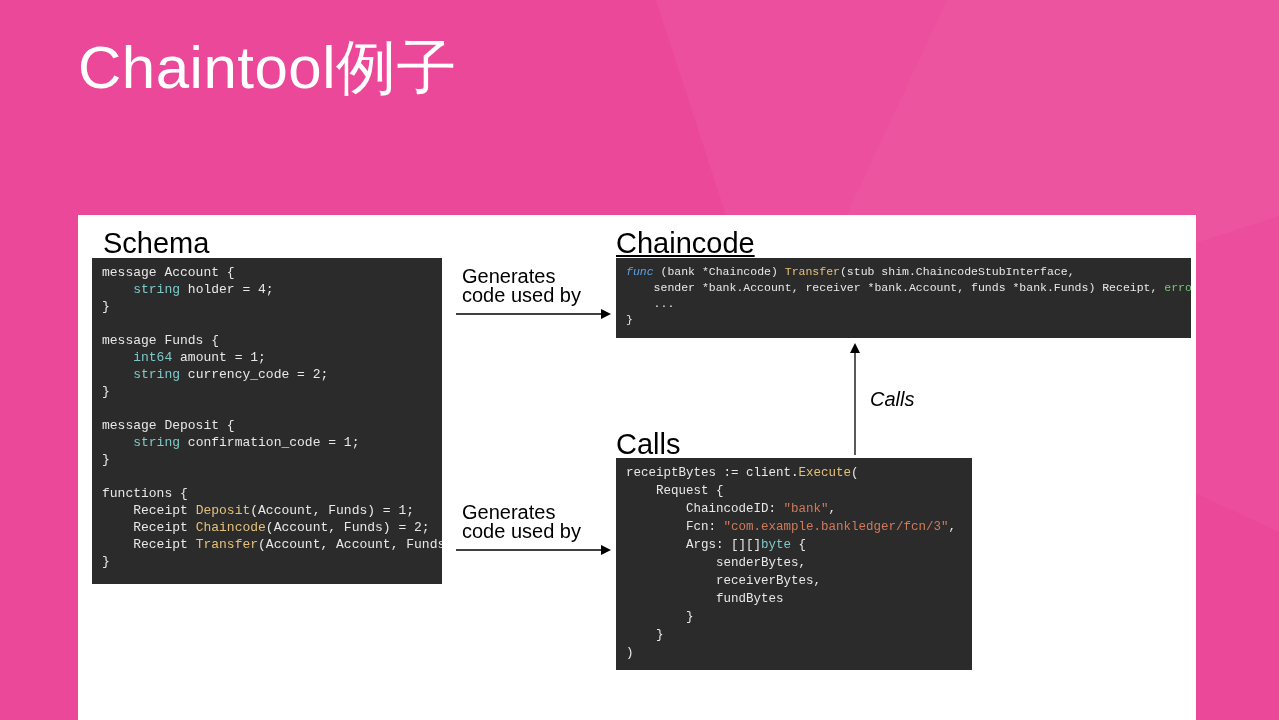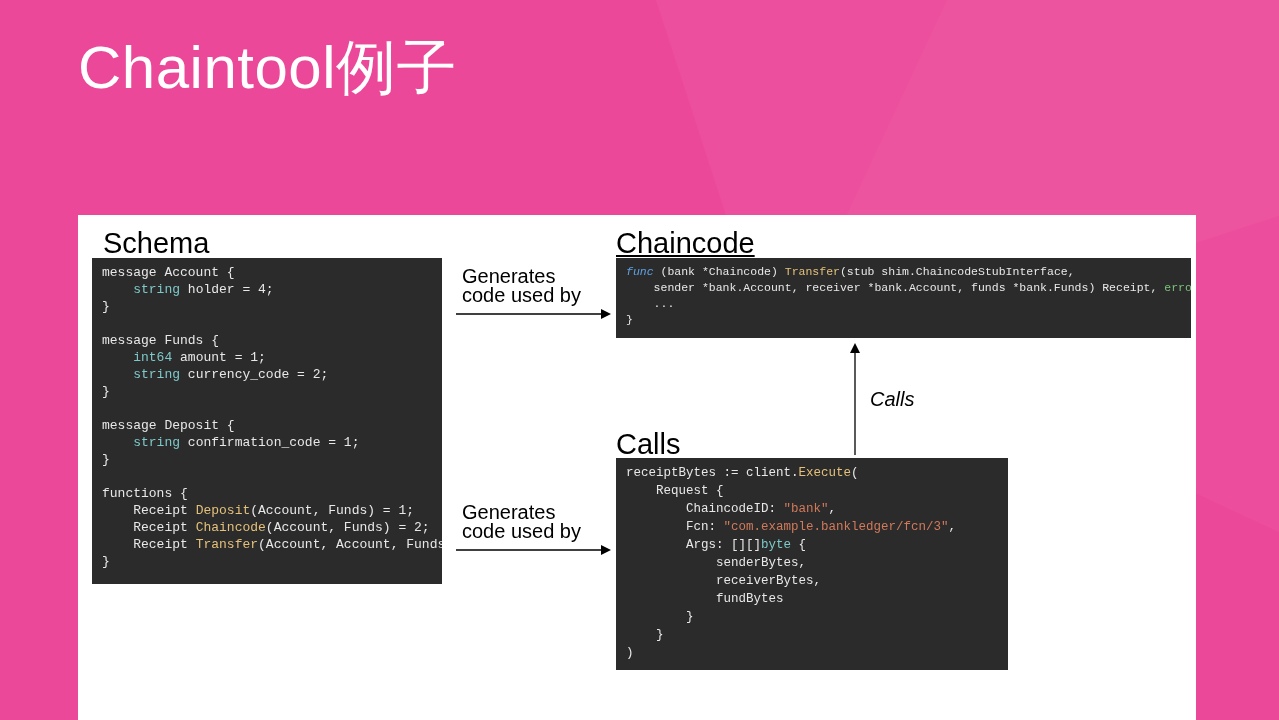--- a/index.html
+++ b/index.html
@@ -110,21 +110,21 @@
 
     <div class="sec-title" style="left:538px; top:12px;text-decoration:underline;">Chaincode</div>
 
     <div class="code" style="left:538px; top:43px; width:575px; height:80px; font-size:11.5px; line-height:16px;"><span class="gofunc">func</span><span> (bank *Chaincode) </span><span class="name">Transfer</span><span>(stub shim.ChaincodeStubInterface,</span>
 <span>    sender *bank.Account, receiver *bank.Account, funds *bank.Funds) Receipt, </span><span class="err">error</span>
 <span>    ...</span>
 <span>}</span></div>
 
     <div class="sec-title" style="left:538px; top:213px;">Calls</div>
 
-    <div class="code" style="left:538px; top:243px; width:392px; height:212px; font-size:12.5px; line-height:18px;"><span>receiptBytes := client.</span><span class="name">Execute</span><span>(</span>
+    <div class="code" style="left:538px; top:243px; width:356px; height:212px; font-size:12.5px; line-height:18px;"><span>receiptBytes := client.</span><span class="name">Execute</span><span>(</span>
 <span>    Request {</span>
 <span>        ChaincodeID: </span><span class="str">"bank"</span><span>,</span>
 <span>        Fcn: </span><span class="str">"com.example.bankledger/fcn/3"</span><span>,</span>
 <span>        Args: [][]</span><span class="byte">byte</span><span> {</span>
 <span>            senderBytes,</span>
 <span>            receiverBytes,</span>
 <span>            fundBytes</span>
 <span>        }</span>
 <span>    }</span>
 <span>)</span></div>

